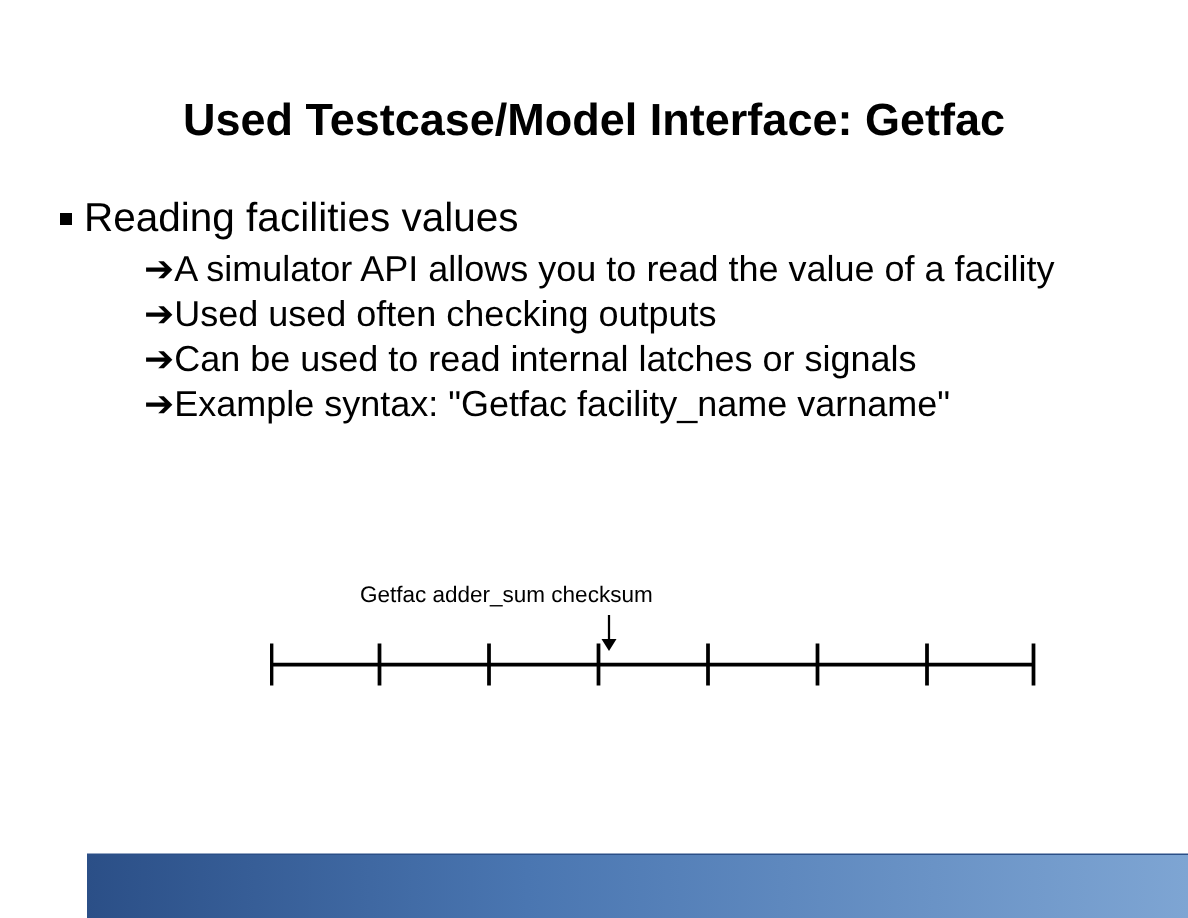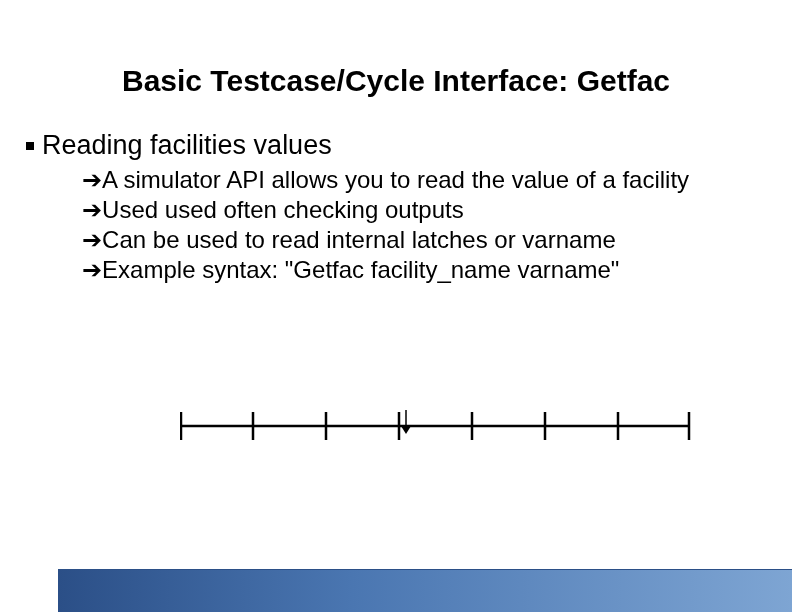--- a/index.html
+++ b/index.html
@@ -23,21 +23,21 @@
     top: 64px;
     left: 0;
     width: 792px;
     text-align: center;
     font-size: 30px;
     font-weight: bold;
   }
   .body {
     position: absolute;
     top: 130px;
-    left: 26px;
+    left: 40px;
     right: 30px;
   }
   .bullet-row {
     display: flex;
     align-items: center;
     gap: 8px;
     margin-bottom: 4px;
   }
   .square-bullet {
     width: 8px;
@@ -104,51 +104,52 @@
     height: 42px;
     background: linear-gradient(to right, #2b4f87 0%, #4a76b1 40%, #7ea5d3 100%);
     border-top: 1px solid #2b4f87;
   }
 </style>
 </head>
 <body>
 
 <div class="slide">
 
-  <div class="title">Basic Testcase/Cycle Interface: Getfac</div>
+  <div class="title">Used Testcase/Model Interface: Getfac</div>
 
   <div class="body">
 
     <div class="bullet-row">
       <span class="square-bullet"></span>
       <span class="bullet-text">Reading facilities values</span>
     </div>
 
     <div class="sub-list">
       <div class="sub-row">
         <span class="arrow">➔</span>
         <span>A simulator API allows you to read the value of a facility</span>
       </div>
       <div class="sub-row">
         <span class="arrow">➔</span>
         <span>Used used often checking outputs</span>
       </div>
       <div class="sub-row">
         <span class="arrow">➔</span>
-        <span>Can be used to read internal latches or varname</span>
+        <span>Can be used to read internal latches or signals</span>
       </div>
       <div class="sub-row">
         <span class="arrow">➔</span>
         <span>Example syntax:  "Getfac facility_name varname"</span>
       </div>
     </div>
 
   </div>
 
   <div class="figure">
+    <div class="caption">Getfac adder_sum checksum</div>
 
     <svg class="pointer" width="16" height="26">
       <line x1="8" y1="0" x2="8" y2="18" stroke="#000" stroke-width="1.5"></line>
       <polygon points="3,16 13,16 8,24" fill="#000"></polygon>
     </svg>
 
     <div class="timeline">
       <svg width="520" height="40">
         <line x1="0" y1="20" x2="510" y2="20" stroke="#000" stroke-width="2.5"></line>
         <line x1="1" y1="6" x2="1" y2="34" stroke="#000" stroke-width="2.5"></line>

